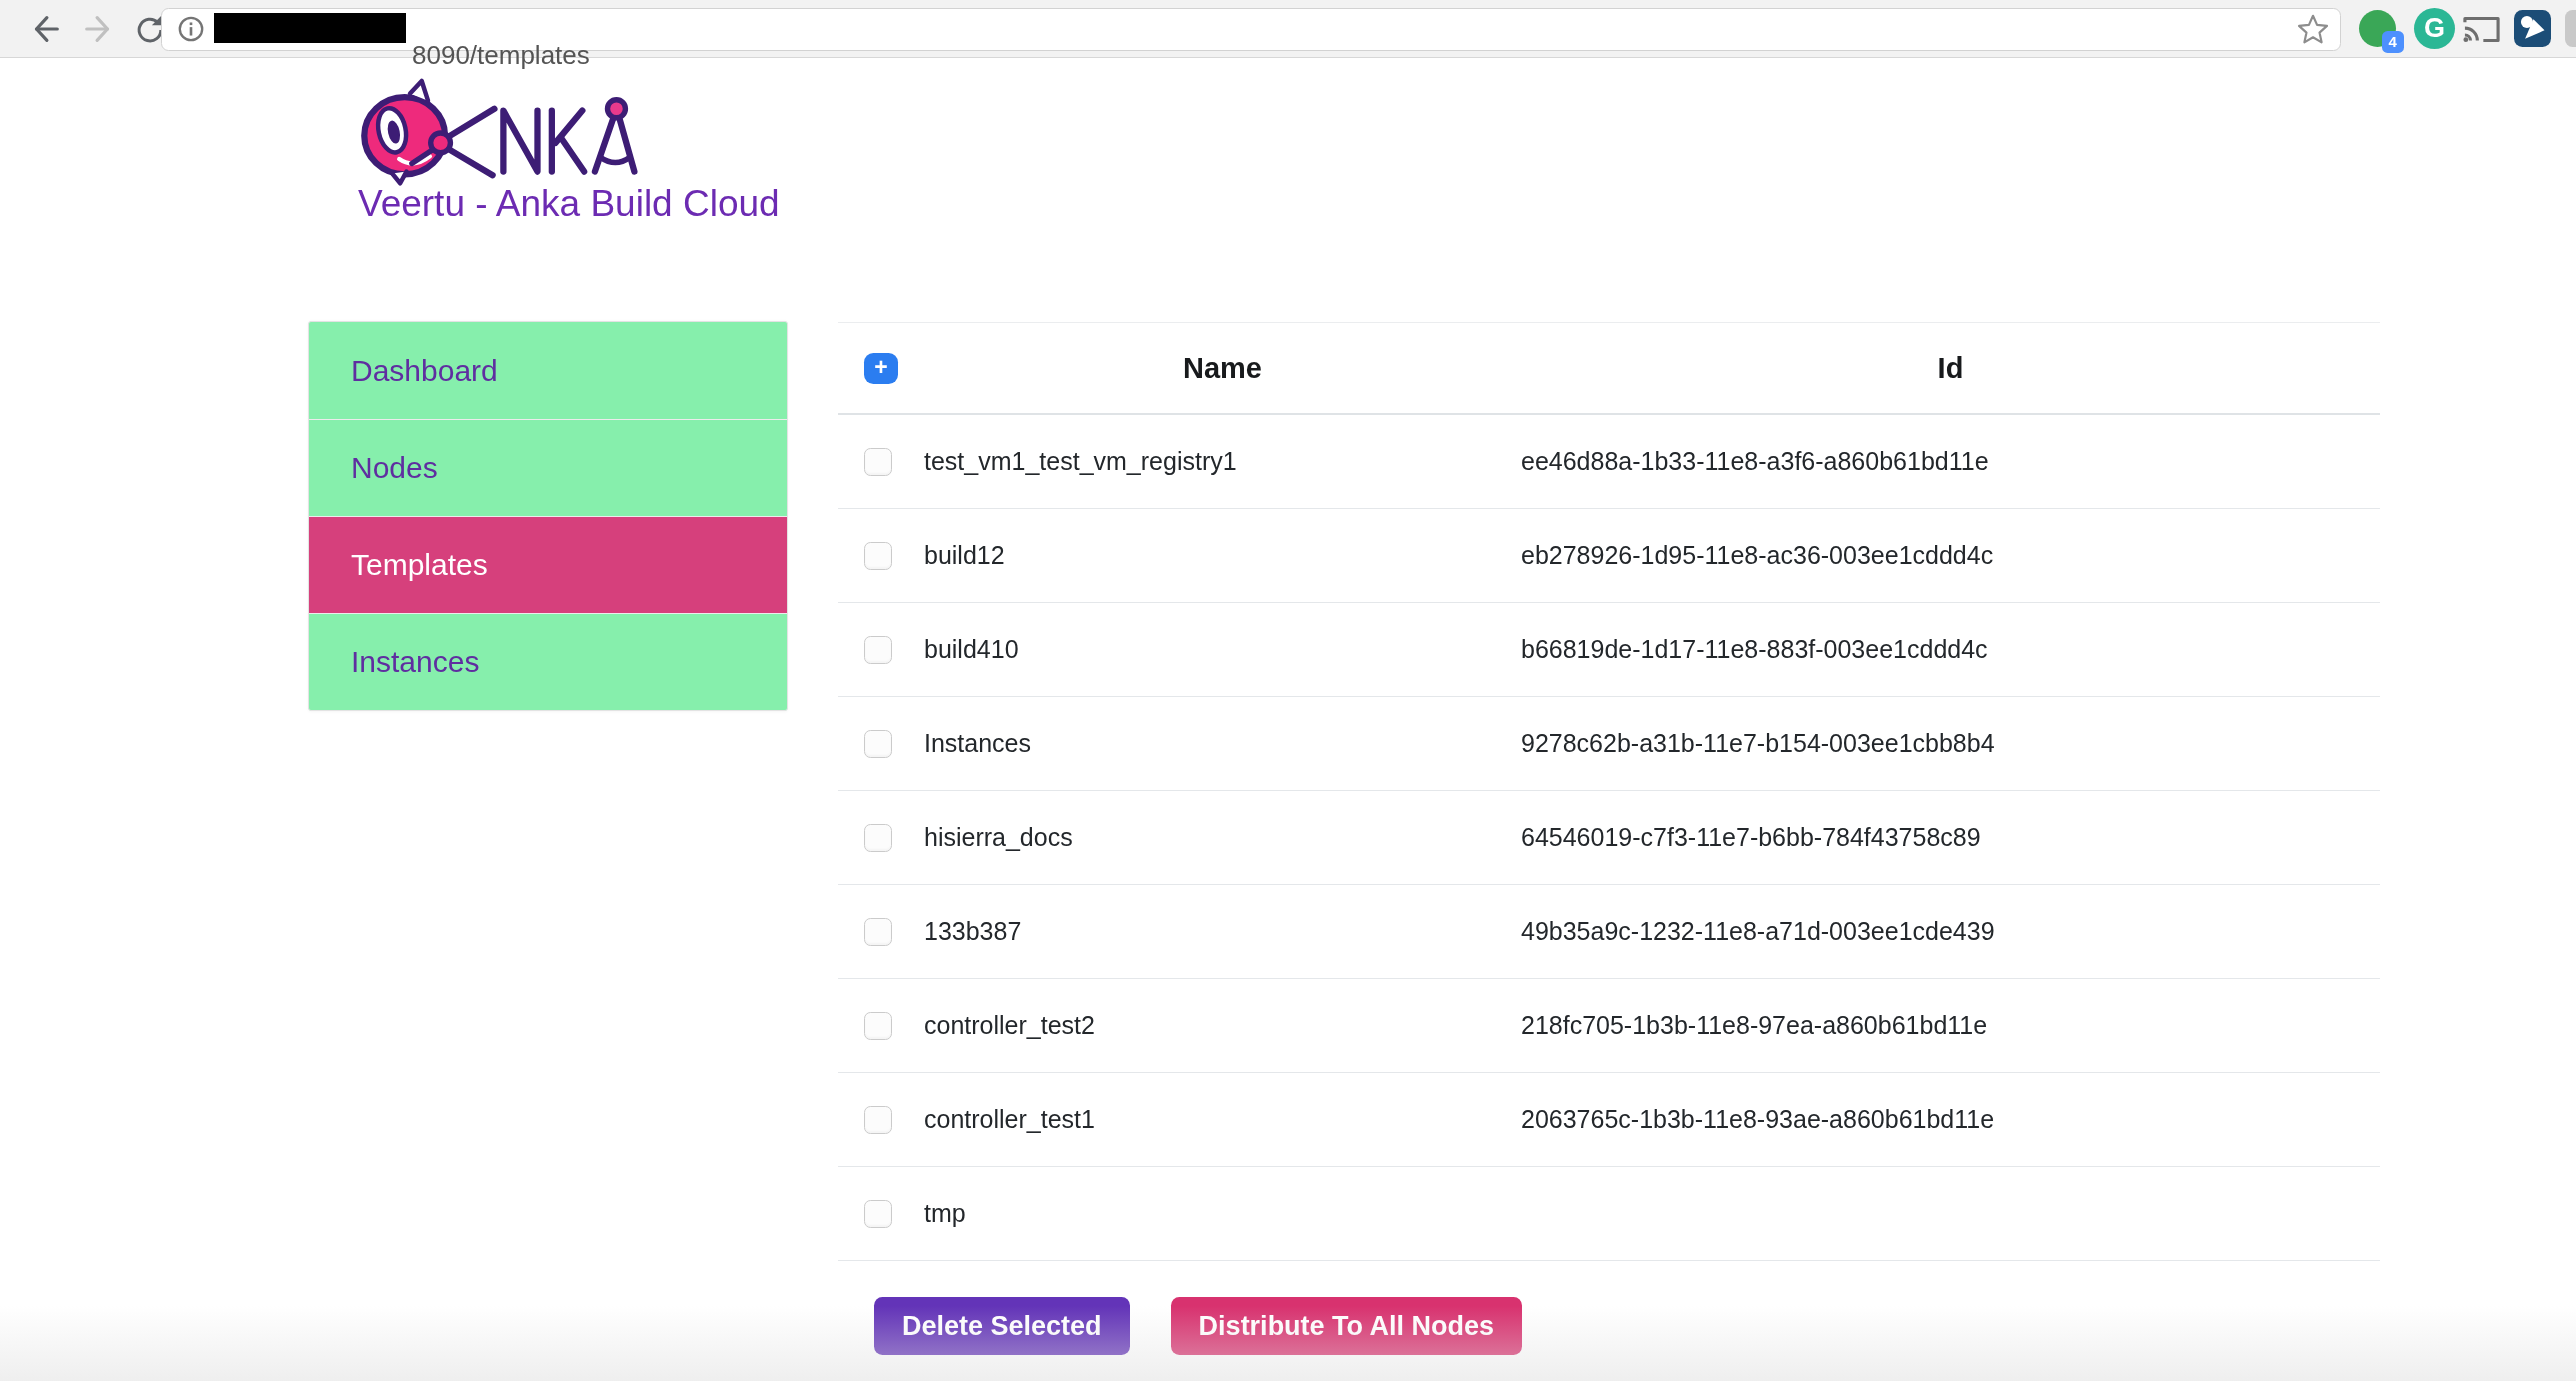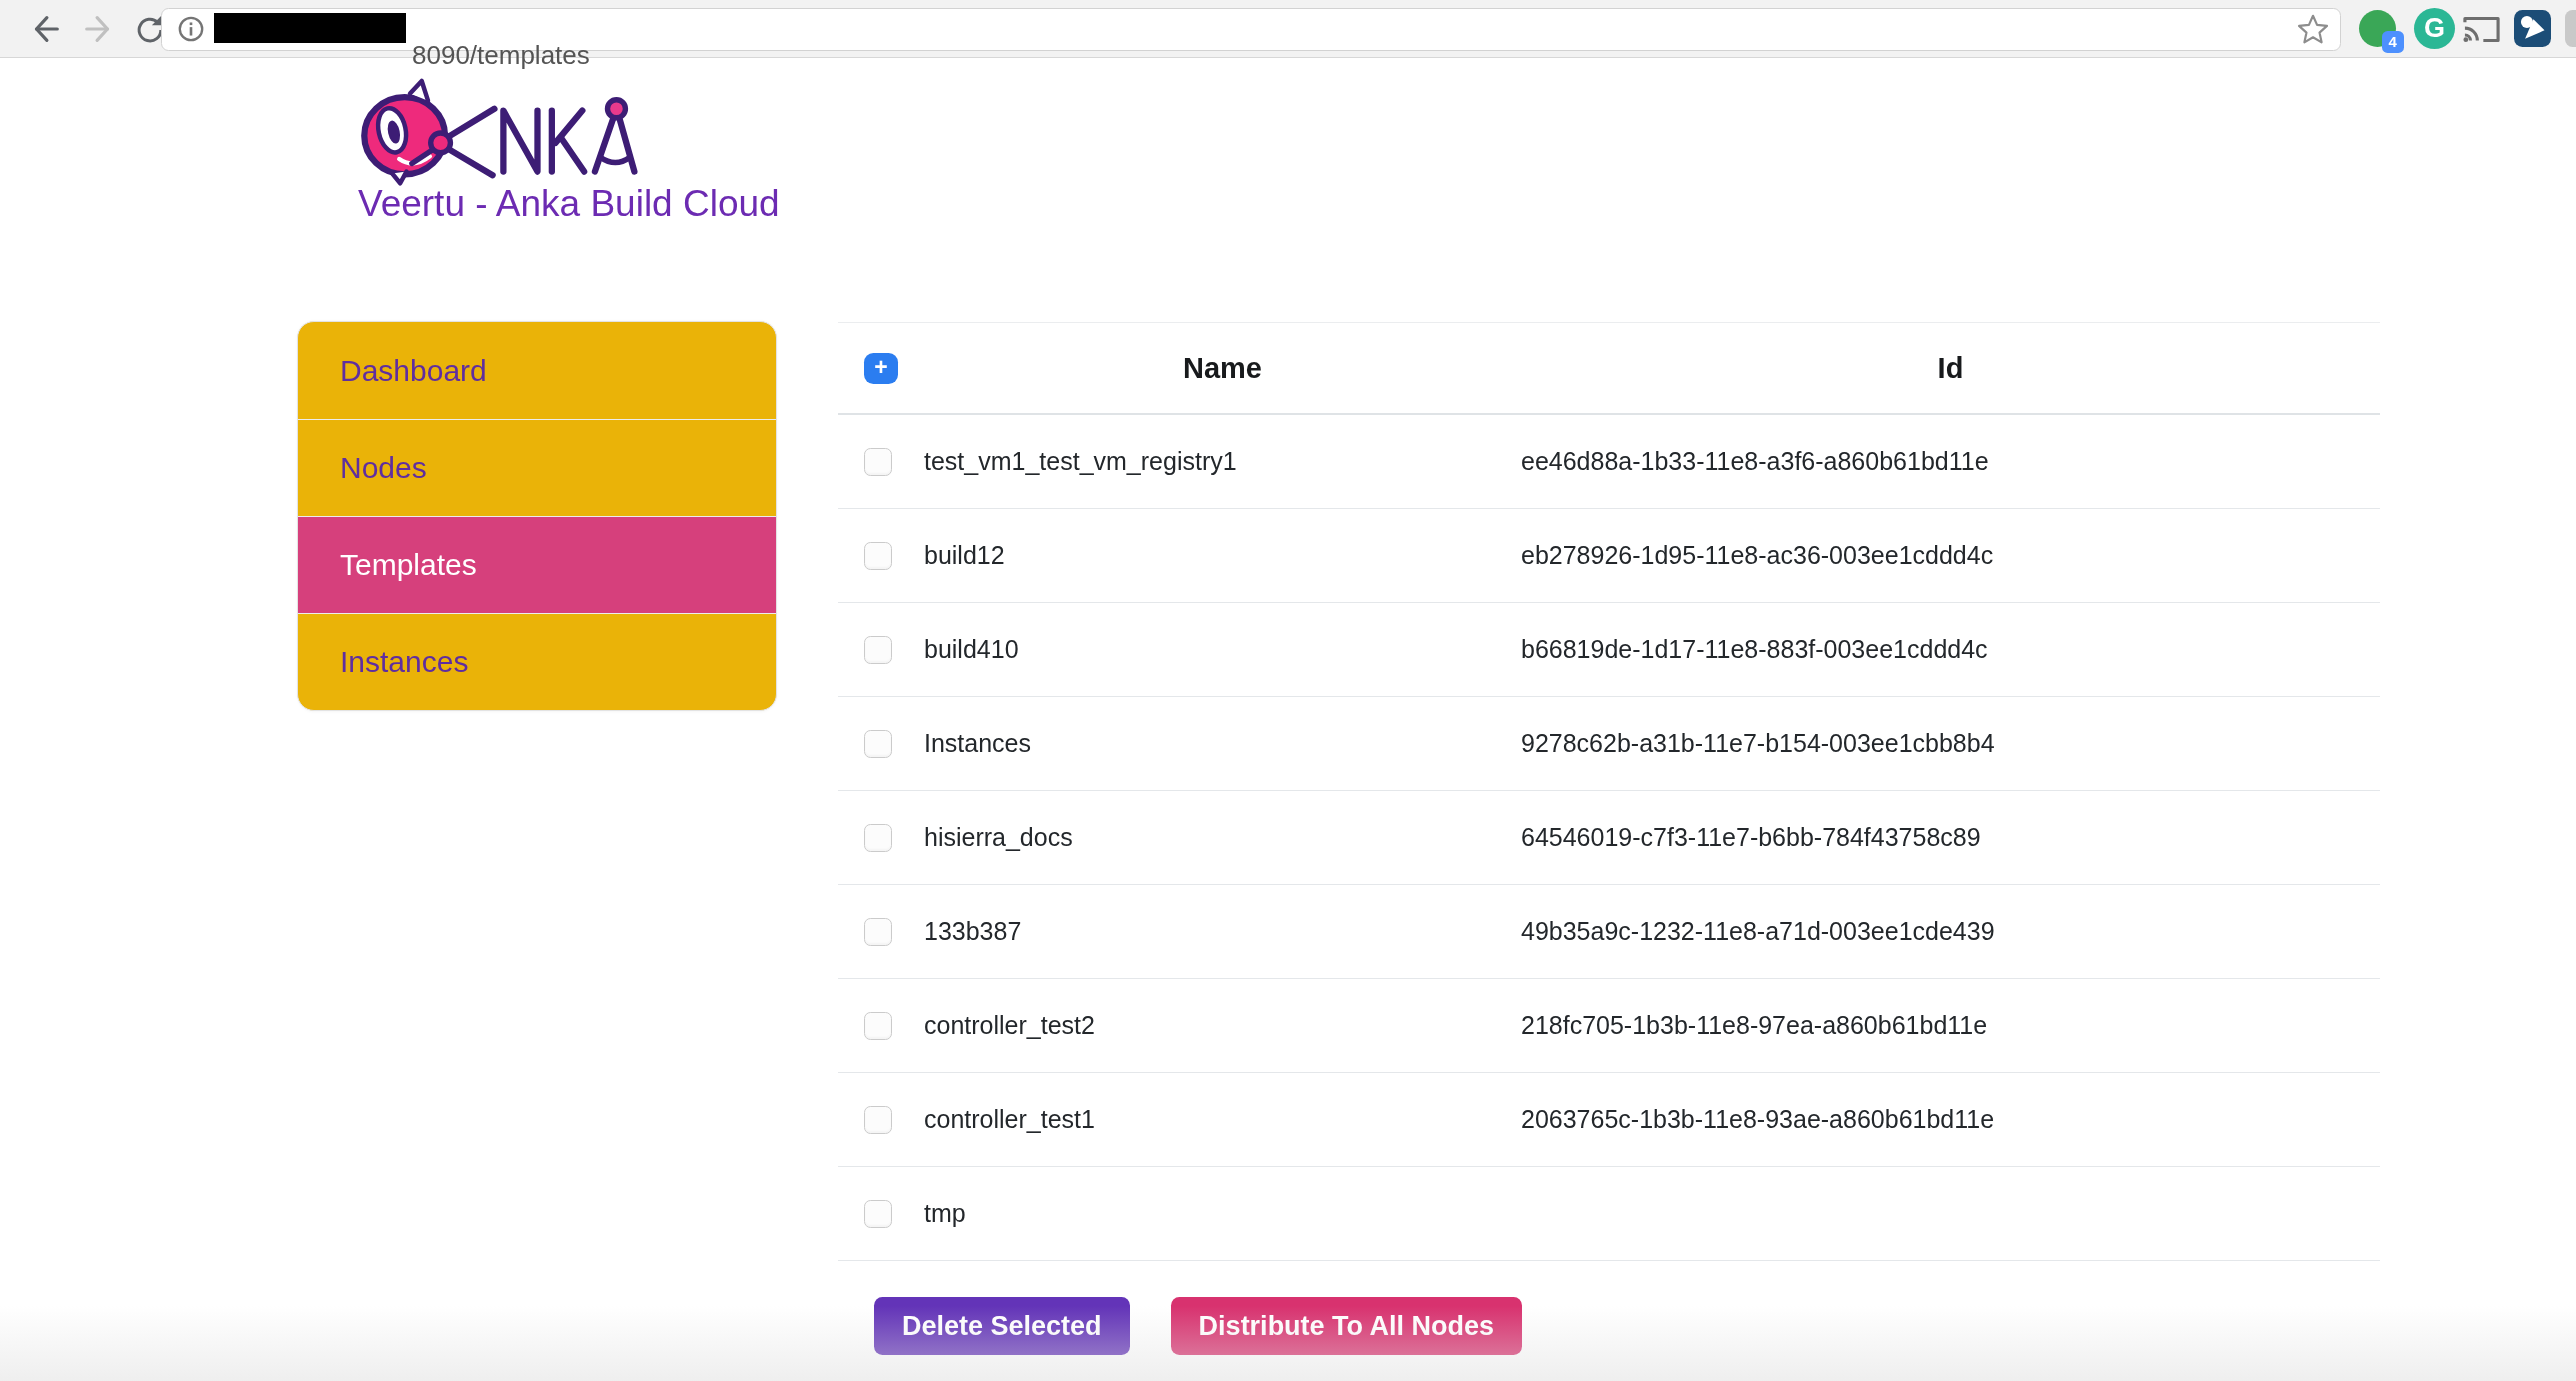--- a/index.html
+++ b/index.html
@@ -31,22 +31,22 @@
     text-align:center; line-height:21.5px;}
   .ext-grammarly{left:2414px; width:41px; height:41px; top:8.4px; border-radius:50%;
     background:#2bb795; color:#fff; font-weight:bold; font-size:27px; text-align:center; line-height:41px;}
   .ext-cast{left:2460px; top:12px;}
   .ext-blue{left:2514px; width:37px; height:37px; border-radius:8.4px; background:#1c4d77;}
   .ext-partial{left:2565px; width:28px; height:37px; border-radius:7.5px; background:#c9c9c9;}
   
   .logo{position:absolute; left:358px; top:77px; width:280px; height:112px;}
   .brand-title{position:absolute; left:358px; top:183px; font-size:37px; color:var(--title);}
   
-  .side-card{position:absolute; left:297px; top:321px; width:480px; background:#eab308;
-    border:1.9px solid #e3e3e3; border-radius:17px; overflow:hidden;
+  .side-card{position:absolute; left:308px; top:321px; width:480px; background:#86efac;
+    border:1.9px solid #e3e3e3; border-radius:3px; overflow:hidden;
     box-shadow:0 0.9px 2.8px rgba(0,0,0,0.04);}
   .side-item{height:97px; display:flex; align-items:center; padding-left:42px;
     font-size:30px; color:var(--link); cursor:pointer;}
   .side-item + .side-item{border-top:1.9px solid #ececec;}
   .side-item.active{background:var(--pink); color:#fff;}
   
   .tbl{position:absolute; left:838px; top:322px; width:1542px;}
   .t-head{height:93px; display:grid; grid-template-columns:86px 597px 859px;
     align-items:center; border-top:1.9px solid #ebedef; border-bottom:2.8px solid #dfe3e6;}
   .plus-btn{width:34px; height:31px; margin-left:26px; border-radius:9.3px;

